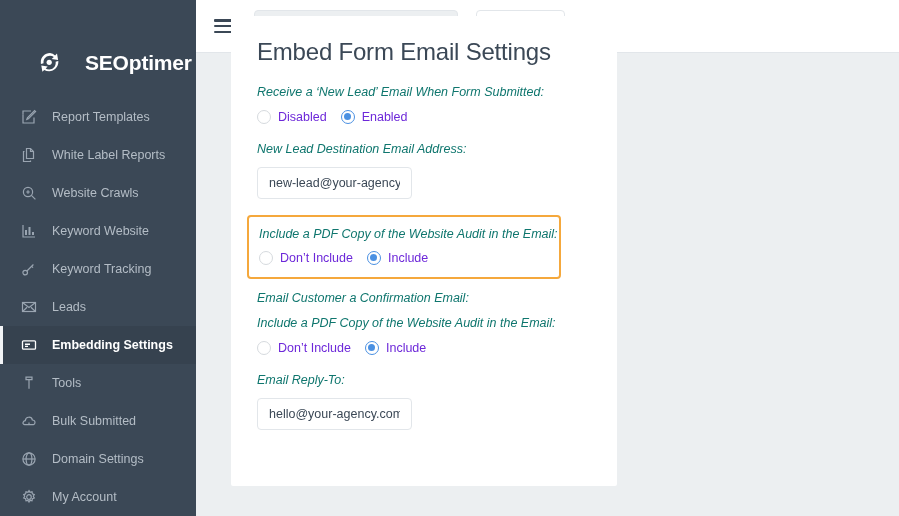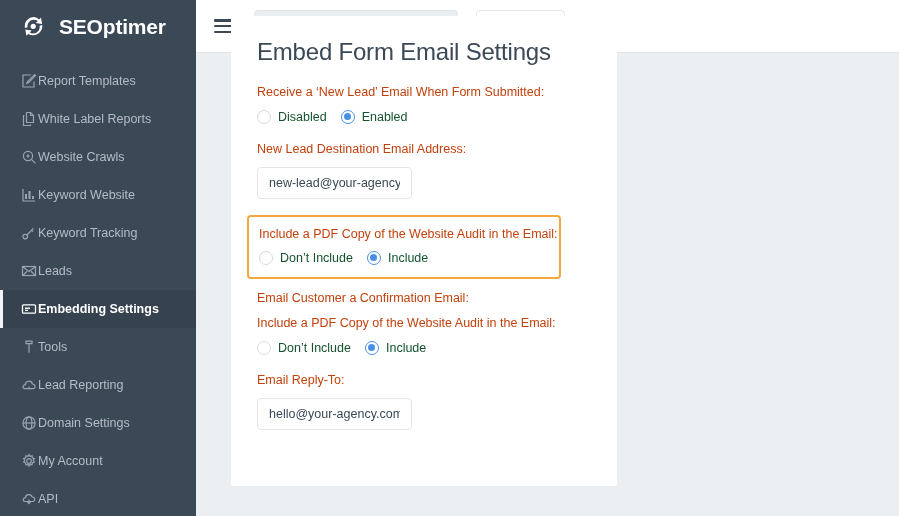--- a/index.html
+++ b/index.html
@@ -17,37 +17,39 @@
     min-width: 196px;
     height: 516px;
     background: #3b4856;
     position: relative;
     overflow: hidden;
   }
   .brand {
     height: 53px;
     display: flex;
     align-items: center;
-    padding-left: 20px;
-    gap: 9px;
+    padding-left: 36px;
+    gap: 19px;
+    margin-top: 36px;
   }
   .brand-logo { width: 30px; height: 30px; display: block; }
   .brand-text {
     color: #ffffff;
     font-size: 21px;
     font-weight: bold;
     letter-spacing: -0.2px;
     white-space: nowrap;
   }
   .nav { padding-top: 9px; }
   .nav-item {
     height: 38px;
     display: flex;
     align-items: center;
     padding-left: 20px;
+    gap: 14px;
     position: relative;
     cursor: pointer;
   }
   .nav-item .ic {
     width: 18px; height: 18px;
     display: flex; align-items: center; justify-content: center;
     color: #9aa5b1;
     flex: 0 0 18px;
   }
   .nav-item .lbl {
@@ -129,23 +131,24 @@
   }
   .card-title {
     font-size: 24px;
     color: #3b4856;
     font-weight: normal;
     margin-bottom: 19px;
     letter-spacing: -0.2px;
   }
   .field-label {
     font-size: 12.5px;
-    color: #c2410c;
+    color: #0f766e;
     margin-bottom: 11px;
     white-space: nowrap;
+    font-style: italic;
   }
   .radio-row {
     display: flex;
     align-items: center;
     gap: 14px;
     margin-bottom: 18px;
   }
   .radio-opt {
     display: flex;
     align-items: center;
@@ -167,21 +170,21 @@
   .radio.on::after {
     content: "";
     position: absolute;
     left: 2px; top: 2px;
     width: 7px; height: 7px;
     border-radius: 50%;
     background: #4a90e2;
   }
   .radio-label {
     font-size: 12.5px;
-    color: #14532d;
+    color: #6d28d9;
     white-space: nowrap;
   }
   .text-input {
     width: 155px;
     height: 32px;
     border: 1px solid #e2e6ea;
     border-radius: 4px;
     padding: 0 11px;
     font-size: 12.5px;
     font-family: "Liberation Sans", sans-serif;
@@ -306,21 +309,21 @@
         <span class="lbl">Tools</span>
       </div>
 
       <div class="nav-item">
         <span class="ic">
           <svg width="16" height="16" viewBox="0 0 16 16" fill="none" stroke="currentColor" stroke-width="1.2">
             <path d="M2 10.5a2.6 2.6 0 0 1 2.3-2.9A3.6 3.6 0 0 1 11.4 7a2.4 2.4 0 0 1 2.6 2.4 2.5 2.5 0 0 1-1.6 2.3H3.6A2.4 2.4 0 0 1 2 10.5z"></path>
             <path d="M8 11.4V9.5"></path>
           </svg>
         </span>
-        <span class="lbl">Lead Reporting</span>
+        <span class="lbl">Bulk Submitted</span>
       </div>
 
       <div class="nav-item">
         <span class="ic">
           <svg width="16" height="16" viewBox="0 0 16 16" fill="none" stroke="currentColor" stroke-width="1.2">
             <circle cx="8" cy="8" r="6.1"></circle>
               <path d="M1.9 8h12.2"></path>
             <ellipse cx="8" cy="8" rx="2.9" ry="6.1"></ellipse>
           </svg>
         </span>

